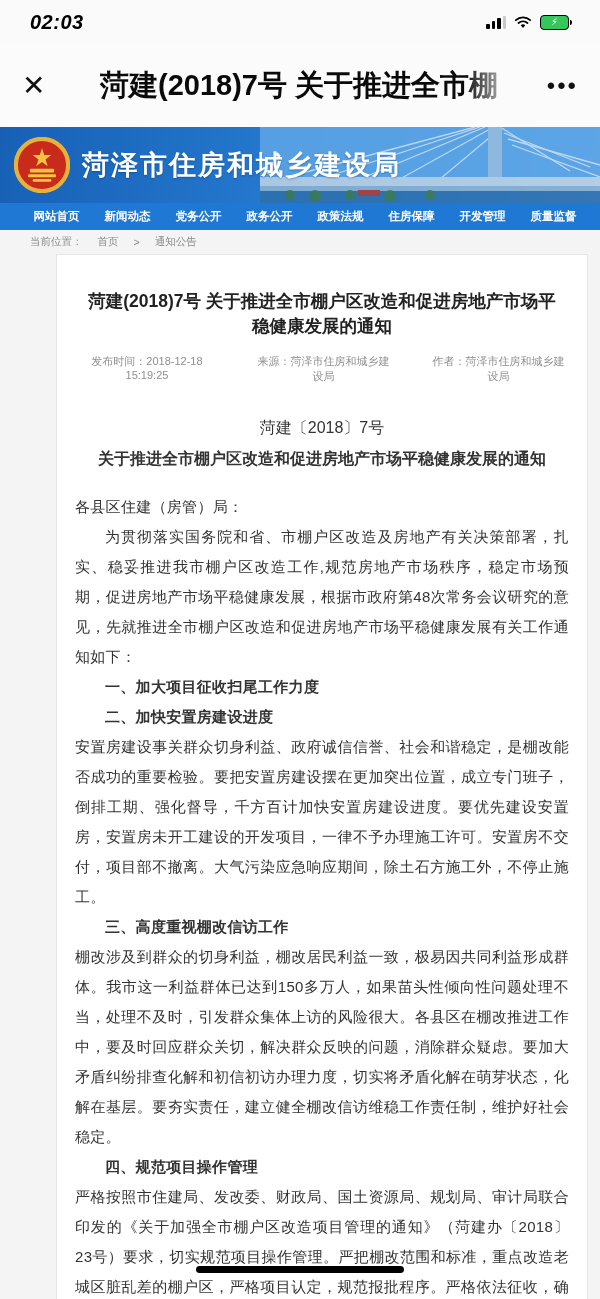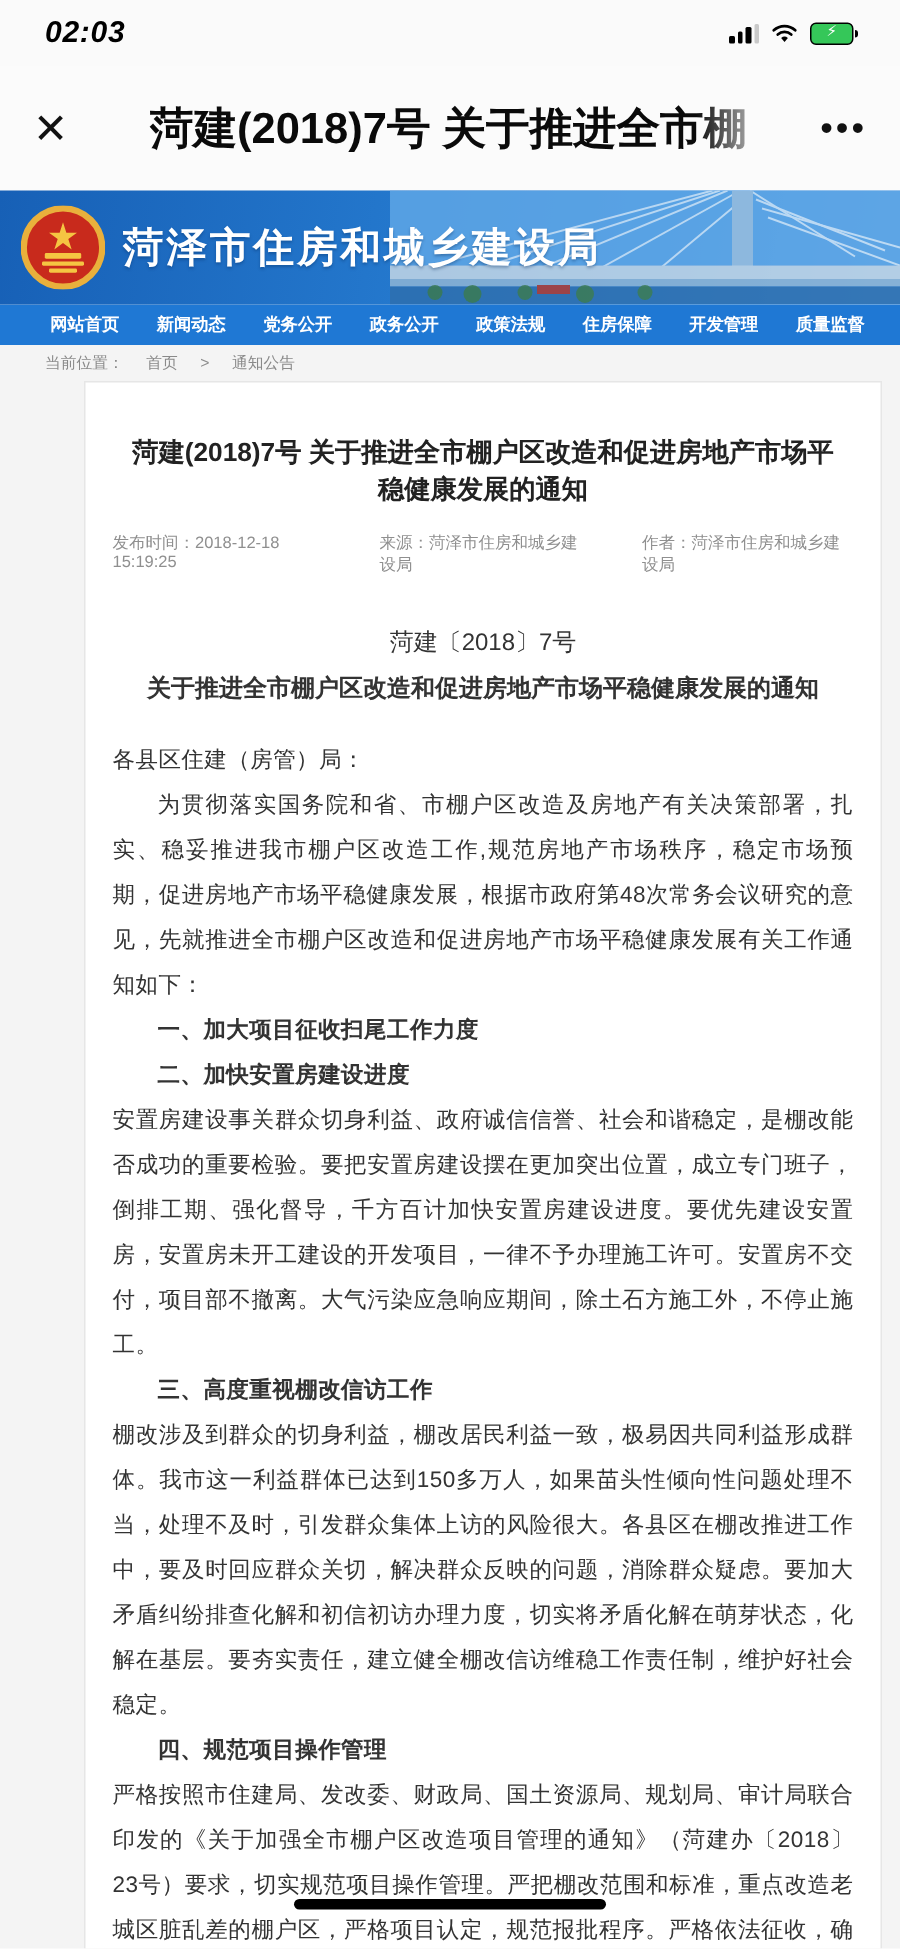--- a/index.html
+++ b/index.html
@@ -69,21 +69,21 @@
   .panel{
     position:absolute;left:12px;right:12px;top:254px;bottom:0;
     background:#fff;border:1px solid #e6e6e6;border-bottom:none;
     box-sizing:border-box;padding:34px 18px 10px 18px;margin-left:44px;
   }
   .art-title{
     text-align:center;font-size:17.5px;font-weight:700;color:#222;
     line-height:1.4;margin:0 10px 16px 10px;
   }
   .art-meta{
-    text-align:left;font-size:11px;color:#8f8f8f;margin-bottom:34px;
+    text-align:center;font-size:11px;color:#8f8f8f;margin-bottom:34px;
     display:flex;justify-content:center;gap:34px;
   }
   .doc-number{text-align:center;font-size:16px;color:#333;margin-bottom:10px;}
   .doc-title{text-align:center;font-size:16px;font-weight:700;color:#333;margin-bottom:22px;}
   .art-body{font-size:15px;color:#333;line-height:2.0;text-align:justify;letter-spacing:.3px;}
   .art-body p{margin:0;}
   .para.intro{text-indent:2em;}
   .para.heading{text-indent:2em;font-weight:700;}
   .para.salutation{text-indent:0;}
   

